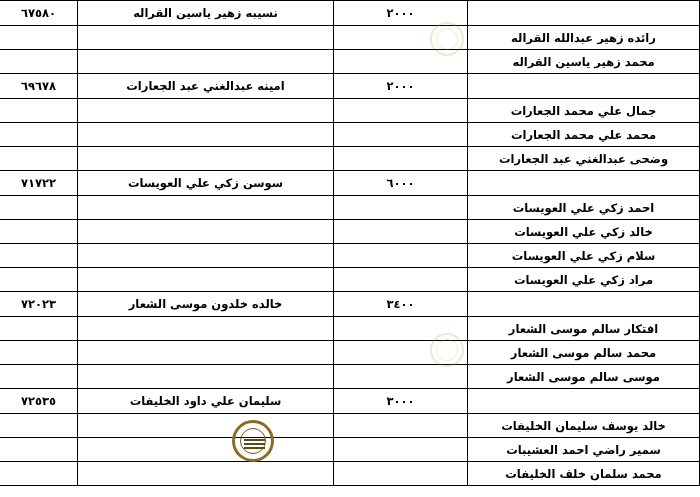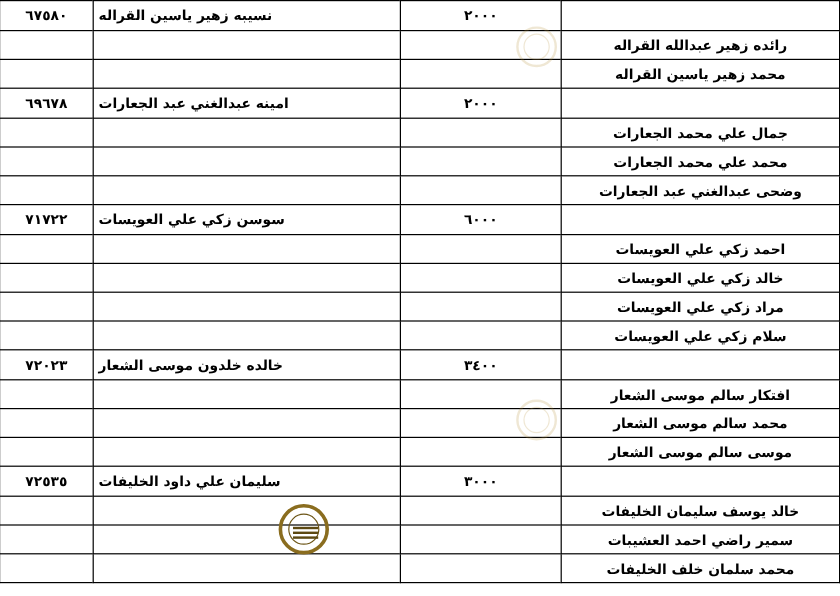--- a/index.html
+++ b/index.html
@@ -45,21 +45,21 @@
 
   td.names {
     text-align: center;
   }
   td.amount {
     text-align: center;
     font-size: 12px;
     letter-spacing: 1px;
   }
   td.main {
-    text-align: left;
+    text-align: center;
     font-size: 12.5px;
   }
   td.num {
     text-align: center;
     font-size: 12px;
     letter-spacing: 1px;
   }
   tr.header-row td {
     height: 24px;
   }
@@ -194,27 +194,27 @@
           <td class="main"></td>
           <td class="num"></td>
         </tr>
         <tr>
           <td class="names">خالد زكي علي العويسات</td>
           <td class="amount"></td>
           <td class="main"></td>
           <td class="num"></td>
         </tr>
         <tr>
+          <td class="names">سلام زكي علي العويسات</td>
+          <td class="amount"></td>
+          <td class="main"></td>
+          <td class="num"></td>
+        </tr>
+        <tr>
           <td class="names">مراد زكي علي العويسات</td>
-          <td class="amount"></td>
-          <td class="main"></td>
-          <td class="num"></td>
-        </tr>
-        <tr>
-          <td class="names">سلام زكي علي العويسات</td>
           <td class="amount"></td>
           <td class="main"></td>
           <td class="num"></td>
         </tr>
         <tr class="header-row">
           <td class="names"></td>
           <td class="amount">٣٤٠٠</td>
           <td class="main">خالده خلدون موسى الشعار</td>
           <td class="num">٧٢٠٢٣</td>
         </tr>

